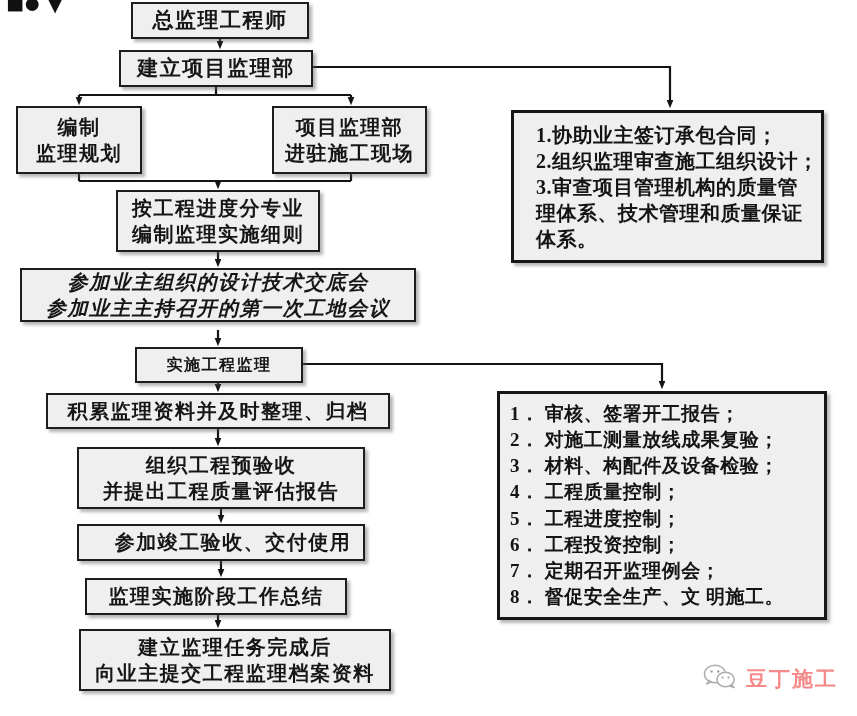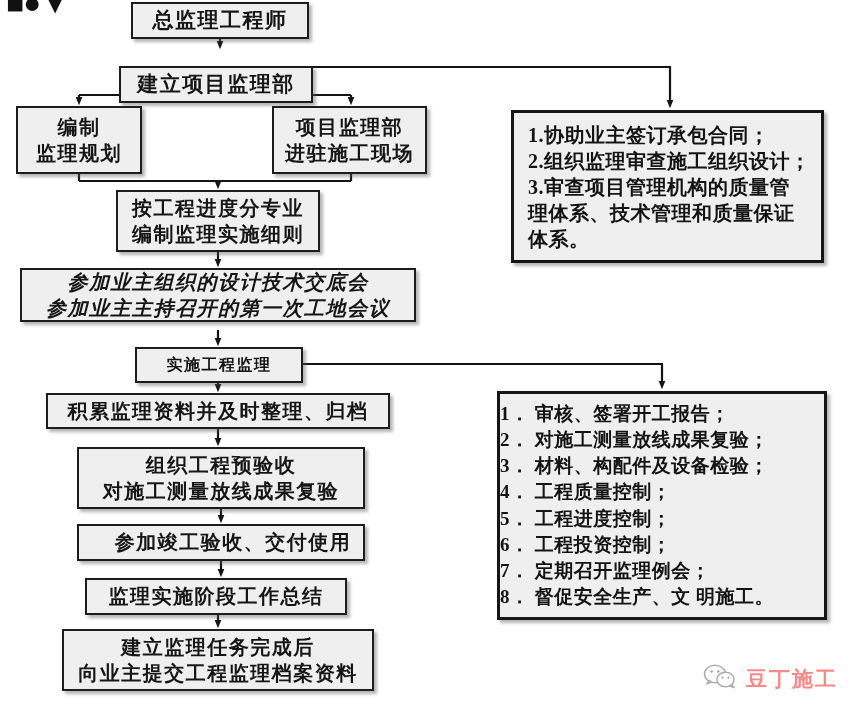--- a/index.html
+++ b/index.html
@@ -22,37 +22,37 @@
 
   .listbox{position:absolute;z-index:2;box-sizing:border-box;
            background:#efefef;border:3px solid #161616;
            box-shadow:3px 3px 3px rgba(90,90,90,0.45);
            display:flex;flex-direction:column;justify-content:center;
            font-weight:700;color:#141414;}
   .listbox .ln{display:block;white-space:nowrap;}
 
   
   #n-chief      {left:131px;top:2px;   width:178px;height:37px; font-size:21px;}
-  #n-setup      {left:119px;top:50px;  width:194px;height:37px; font-size:21px;margin-top:16px;}
+  #n-setup      {left:119px;top:50px;  width:194px;height:37px; font-size:21px;}
   #n-plan       {left:16px; top:106px; width:126px;height:68px; font-size:20px;}
   #n-onsite     {left:272px;top:106px; width:155px;height:68px; font-size:20px;}
   #n-rules      {left:116px;top:190px; width:204px;height:62px; font-size:20px;}
   #n-meeting    {left:20px; top:268px; width:396px;height:54px; font-size:20px;font-style:italic;}
   #n-implement  {left:135px;top:347px; width:168px;height:36px; font-size:16px;}
   #n-archive    {left:46px; top:393px; width:344px;height:36px; font-size:20px;}
   #n-preaccept  {left:77px; top:447px; width:288px;height:62px; font-size:20px;}
   #n-final      {left:77px; top:524px; width:288px;height:37px; font-size:20px;padding-left:24px;}
   #n-summary    {left:85px; top:578px; width:262px;height:37px; font-size:20px;}
-  #n-deliver    {left:62px; top:629px; width:312px;height:62px; font-size:20px;}
+  #n-deliver    {left:79px; top:629px; width:312px;height:62px; font-size:20px;}
 
   #box-duties   {left:511px;top:110px; width:313px;height:153px;
-                 font-size:20px;padding:6px 10px 6px 14px;line-height:1.30;
+                 font-size:20px;padding:6px 10px 6px 22px;line-height:1.30;
                  letter-spacing:0.5px;}
   #box-tasks    {left:497px;top:391px; width:330px;height:229px;
-                 font-size:19px;padding:5px 10px 5px 0;line-height:1.37;
+                 font-size:19px;padding:5px 10px 5px 10px;line-height:1.37;
                  letter-spacing:0.5px;}
 
   
   #clip-frag{position:absolute;left:6px;top:-14px;z-index:3;
              font-size:30px;font-weight:900;letter-spacing:-1px;
              color:#111;font-family:"Liberation Sans",sans-serif;
              white-space:nowrap;}
 
   
   #watermark{position:absolute;left:703px;top:663px;z-index:3;
@@ -138,21 +138,21 @@
   <div class="node" id="n-implement">
     <span class="ln">实施工程监理</span>
   </div>
 
   <div class="node" id="n-archive">
     <span class="ln">积累监理资料并及时整理、归档</span>
   </div>
 
   <div class="node" id="n-preaccept">
     <span class="ln">组织工程预验收</span>
-    <span class="ln">对施工测量放线成果复验</span>
+    <span class="ln">并提出工程质量评估报告</span>
   </div>
 
   <div class="node" id="n-final">
     <span class="ln">参加竣工验收、交付使用</span>
   </div>
 
   <div class="node" id="n-summary">
     <span class="ln">监理实施阶段工作总结</span>
   </div>
 

